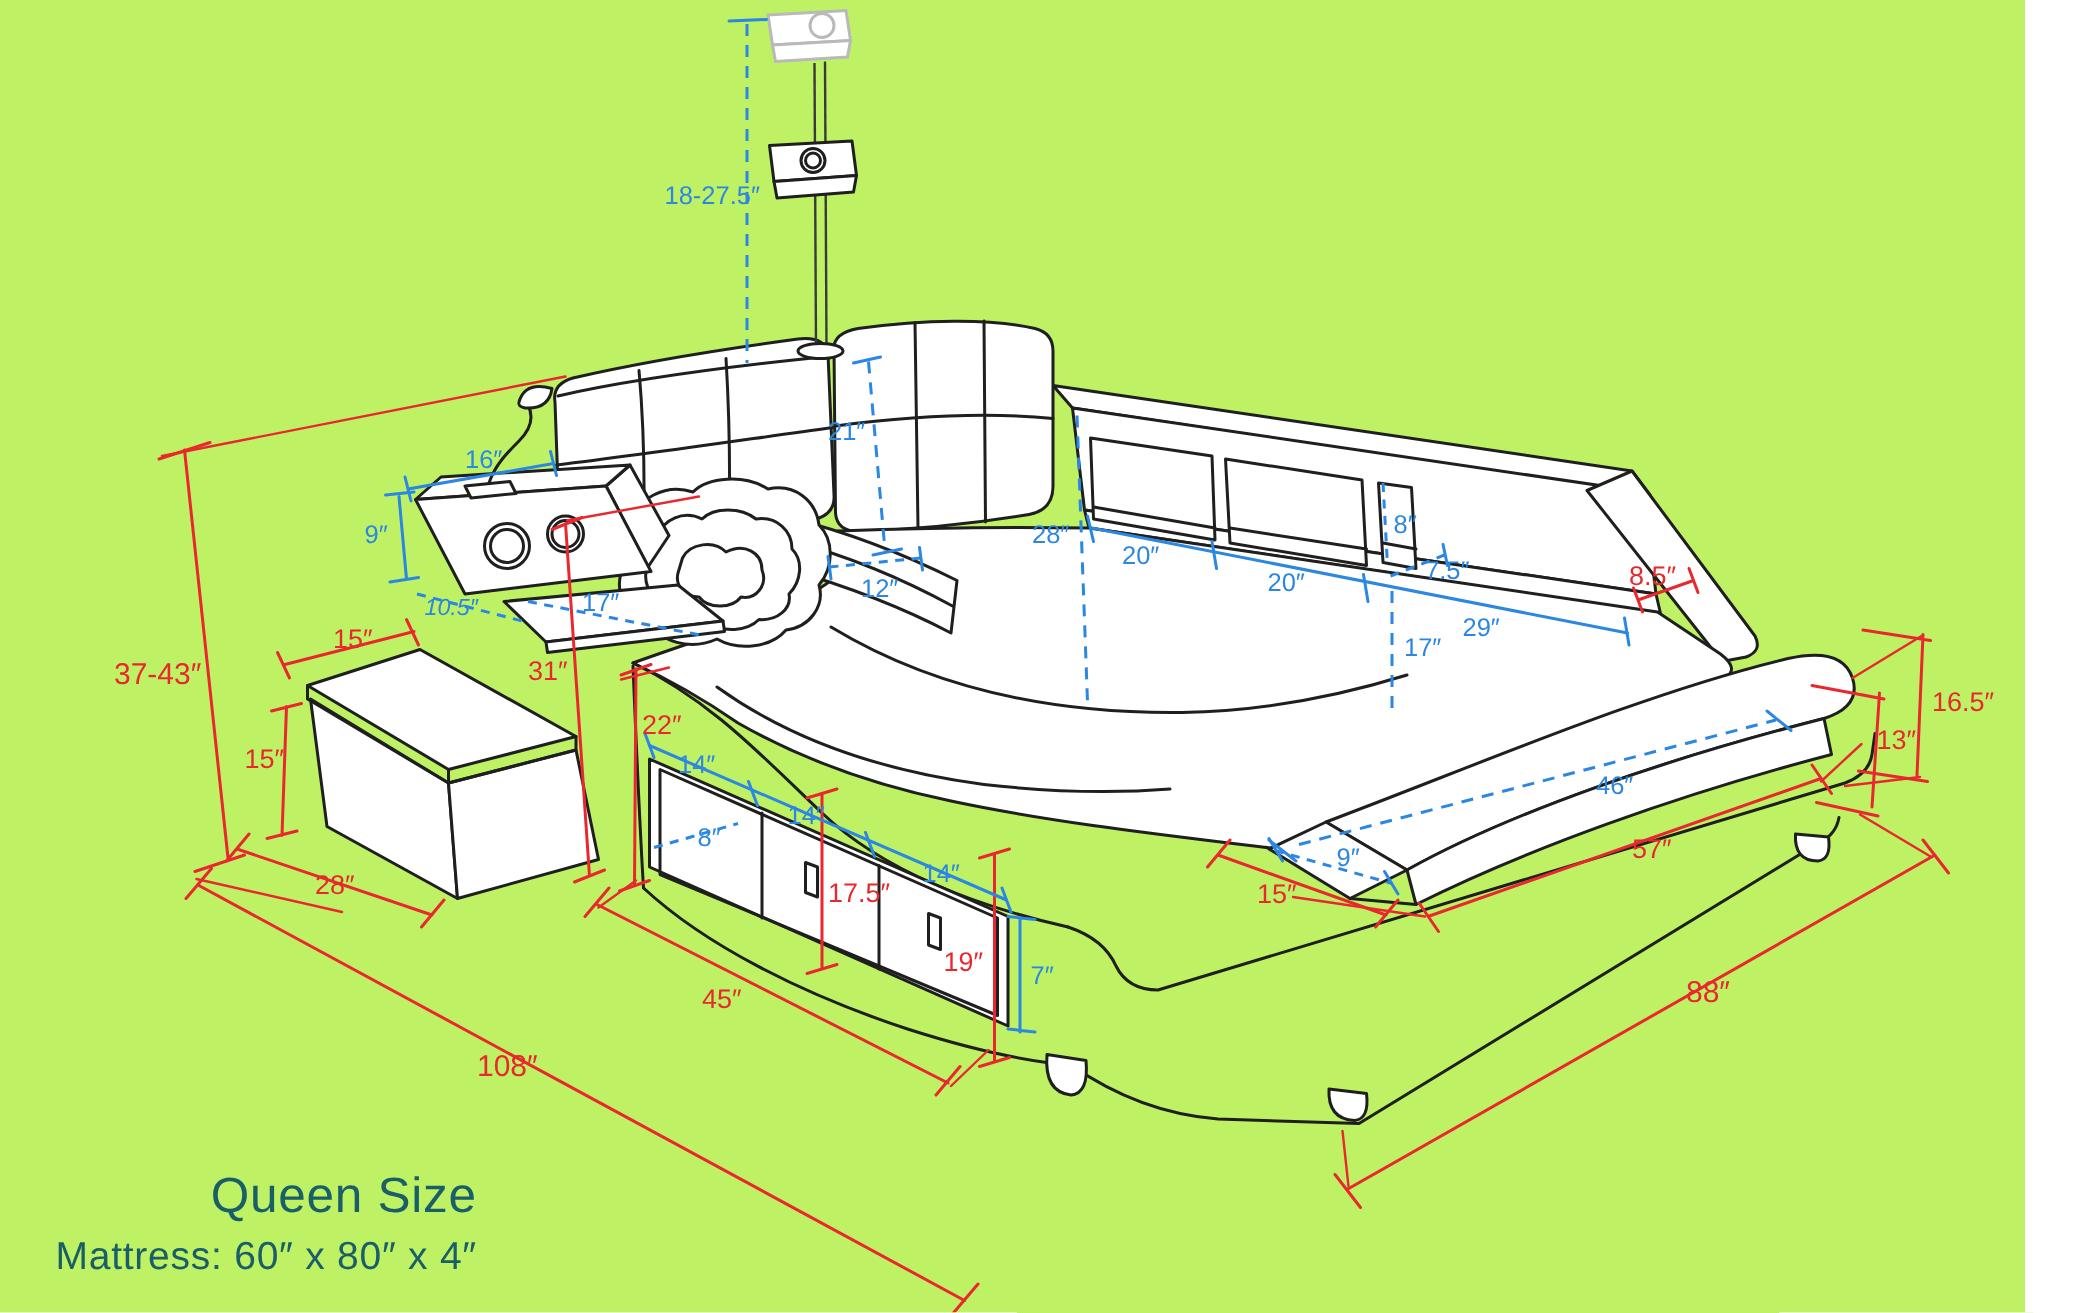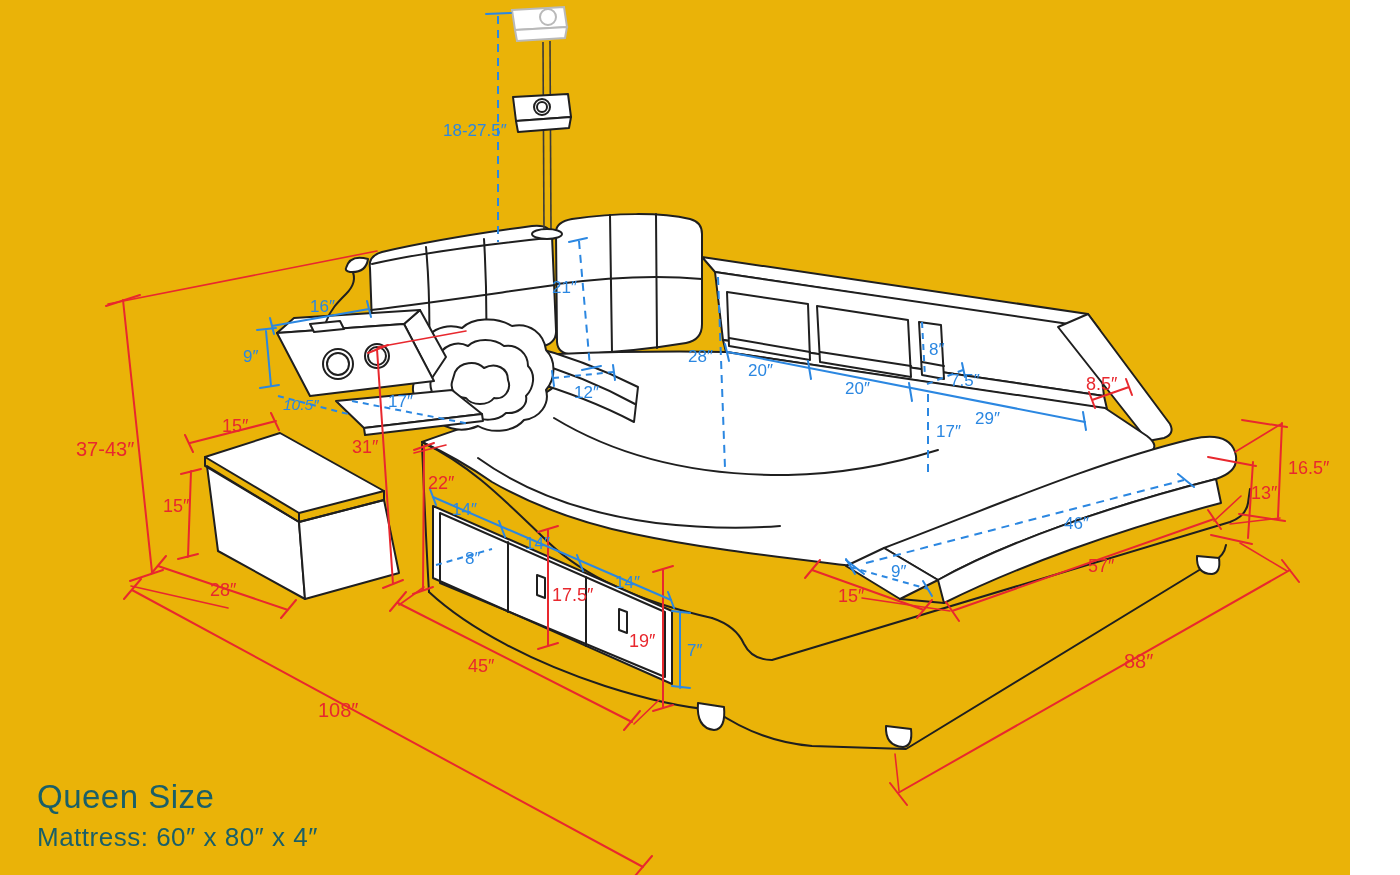--- a/index.html
+++ b/index.html
@@ -1,17 +1,17 @@
 <!DOCTYPE html>
 <html><head>
 <meta charset="utf-8">
 <style>
   html,body{margin:0;padding:0;background:#ffffff;}
-  #stage{position:relative;width:1350px;height:875px;background:#eab308;overflow:hidden;
-         font-family:"Liberation Sans", sans-serif;}
+  #stage{position:relative;width:1350px;height:875px;background:#bef264;overflow:hidden;
+         font-family:"Liberation Sans", sans-serif;text-align:right;}
   svg{position:absolute;left:0;top:0;}
   .art{stroke:#1f1f1f;stroke-width:2;fill:none;stroke-linejoin:round;stroke-linecap:round;}
   .artf{stroke:#1f1f1f;stroke-width:2;fill:#ffffff;stroke-linejoin:round;stroke-linecap:round;}
   .faded{stroke:#b9b9b9;stroke-width:2;fill:#ffffff;}
   .pole{stroke:#3a3a3a;stroke-width:1.6;fill:none;}
   .rdim{stroke:#e8282e;stroke-width:2;fill:none;stroke-linecap:round;}
   .rext{stroke:#e8282e;stroke-width:1.6;fill:none;stroke-linecap:round;}
   .bdim{stroke:#2b87e1;stroke-width:2;fill:none;stroke-linecap:round;}
   .bdash{stroke:#2b87e1;stroke-width:2;fill:none;stroke-dasharray:8 6;stroke-linecap:butt;}
   .bdash2{stroke:#2b87e1;stroke-width:2;fill:none;stroke-dasharray:6 5;stroke-linecap:butt;}

